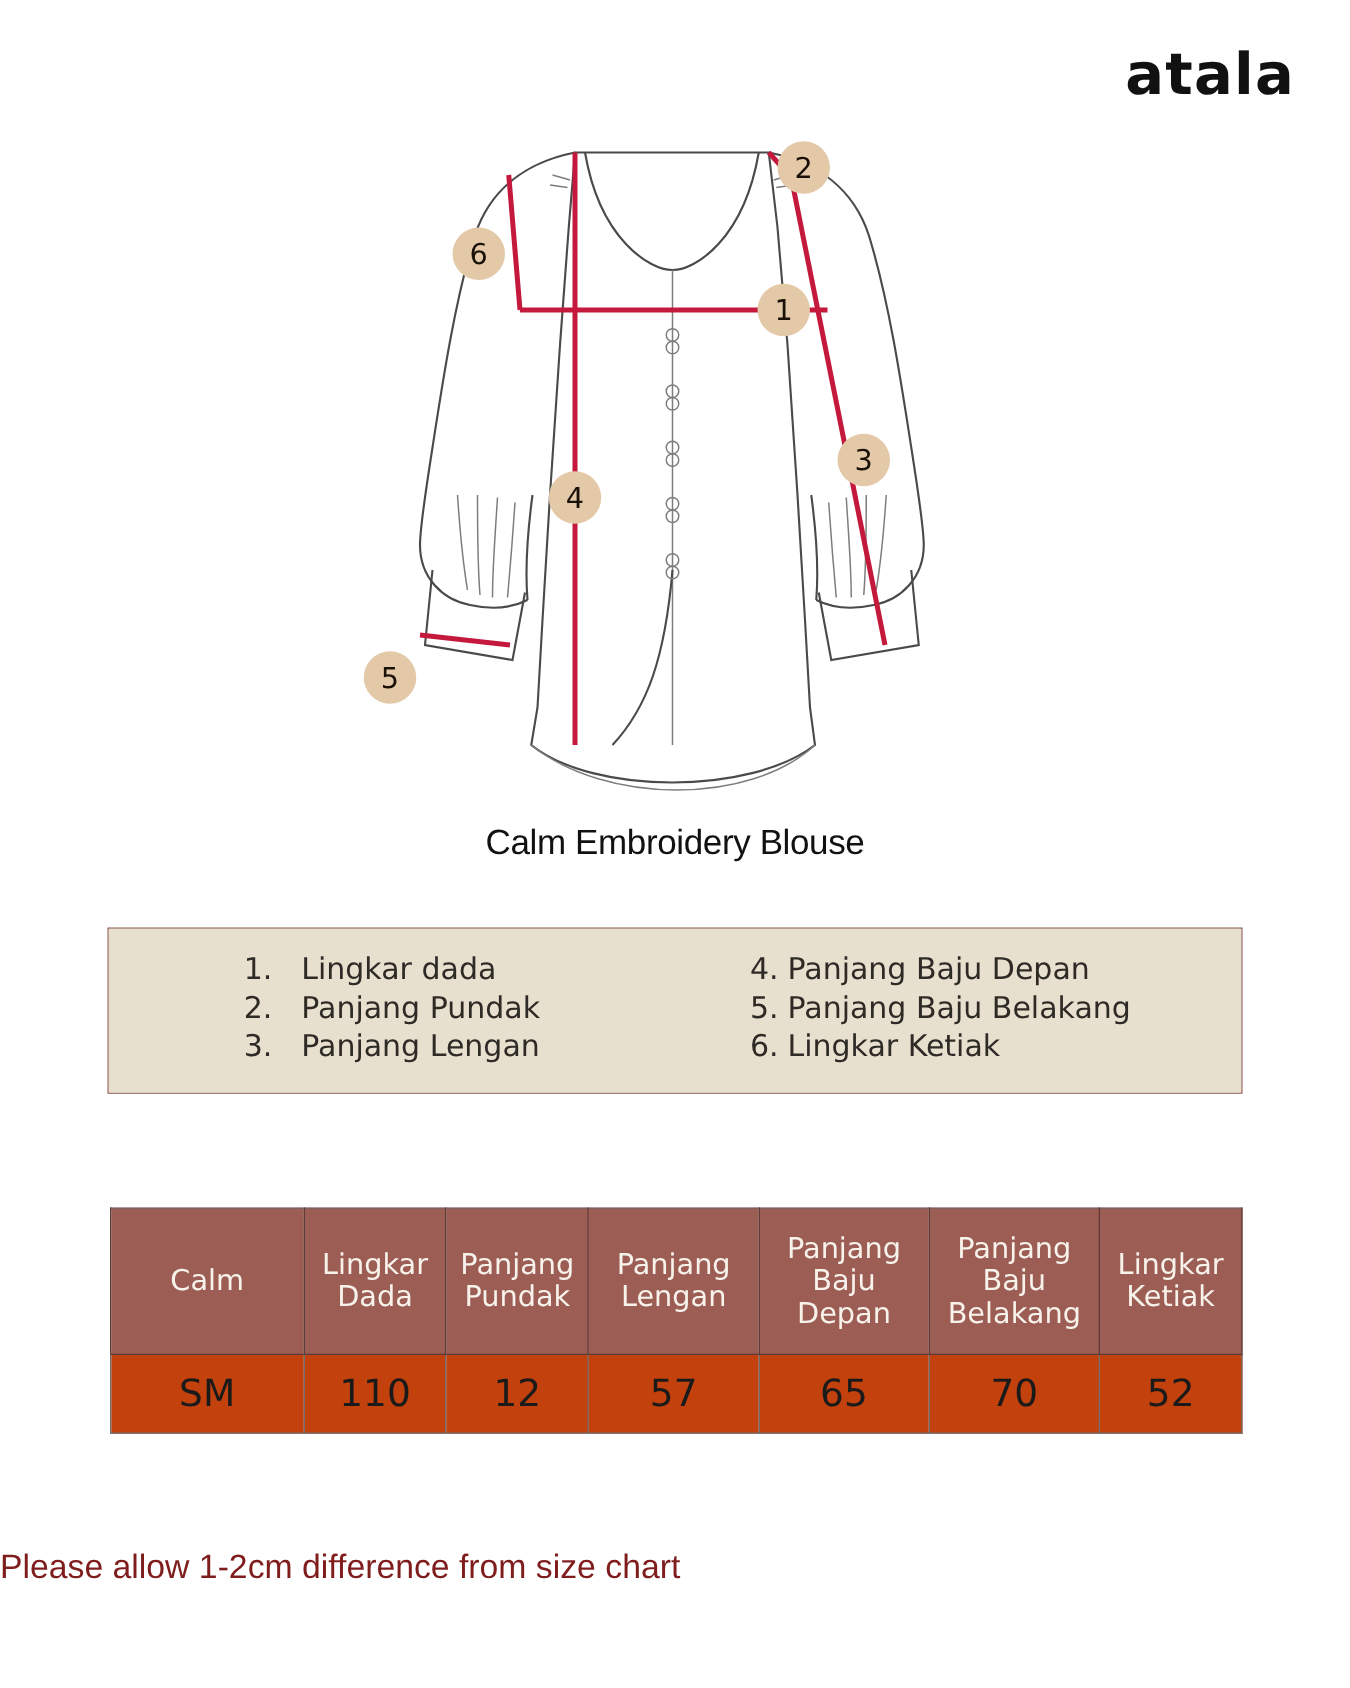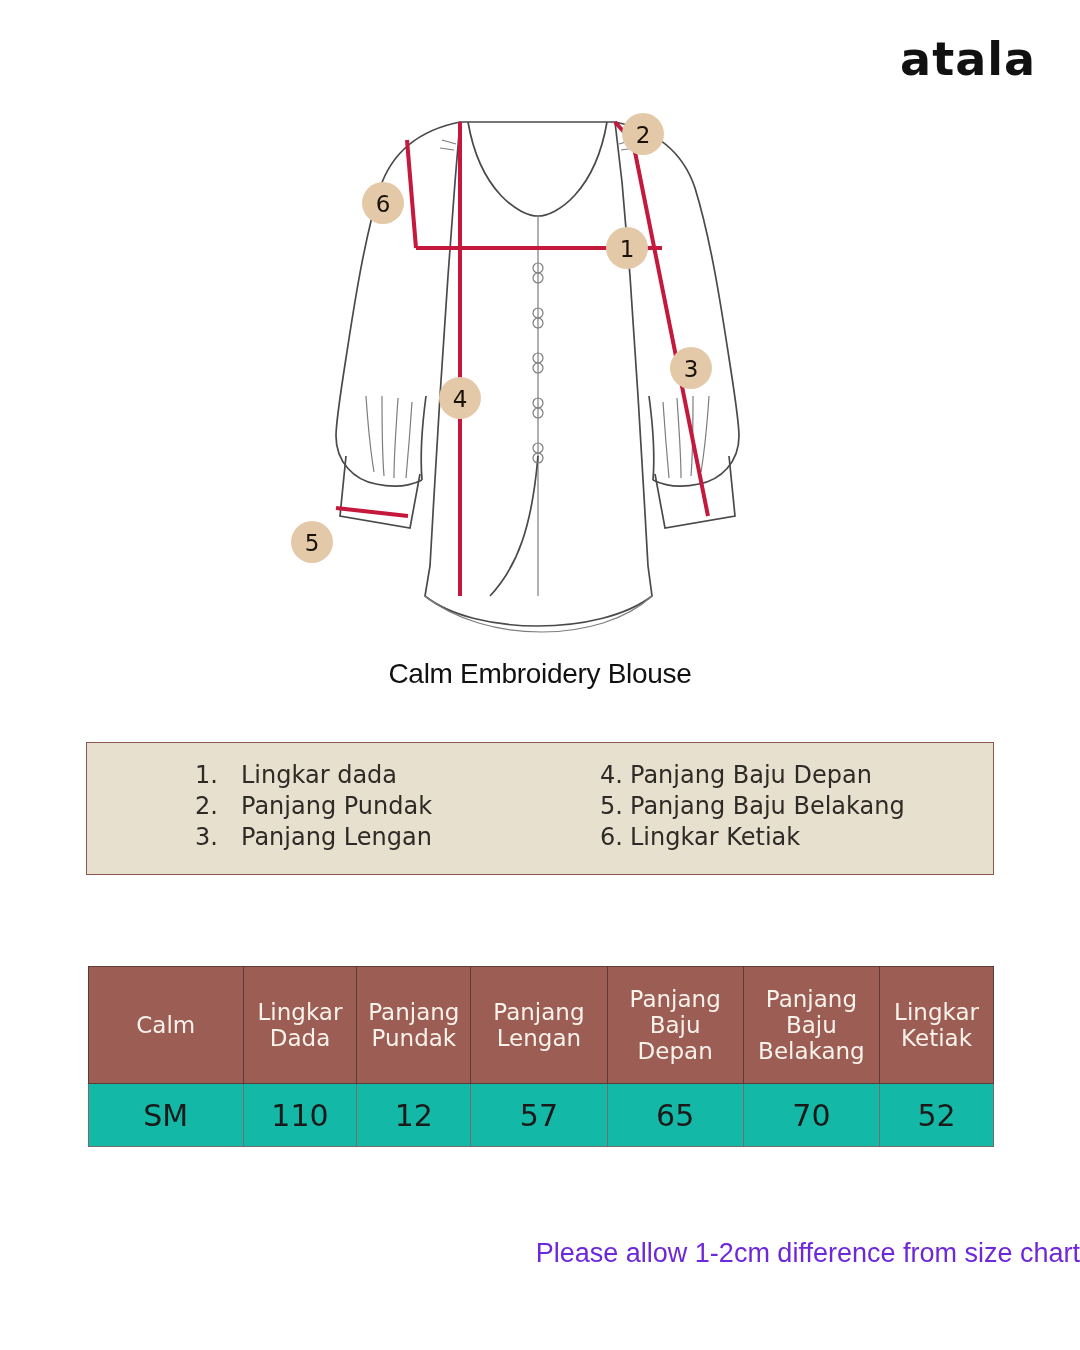--- a/index.html
+++ b/index.html
@@ -122,35 +122,35 @@
     height: 108px;
     padding: 4px 2px;
     border-color: #5d3b36;
     font-family: "DejaVu Sans", sans-serif;
   }
   .size-table tbody td {
     height: 60px;
     font-size: 30px;
     color: #1a1a1a;
     font-family: "DejaVu Sans", sans-serif;
-    background: #14b8a6;
+    background: #c2410c;
   }
   .col-size   { width: 152px; }
   .col-metric { width: 112px; }
   .col-wide   { width: 134px; }
 
   
   .footer-note {
     position: absolute;
     top: 1238px;
     left: 0;
     width: 1080px;
-    text-align: right;
+    text-align: left;
     font-size: 27px;
-    color: #6d28d9;
+    color: #7f1d1d;
     font-family: "Liberation Sans", sans-serif;
   }
 
   
   .grm { fill: none; stroke: #4a4a4a; stroke-width: 1.7; }
   .grm-thin { fill: none; stroke: #7d7d7d; stroke-width: 1.2; }
   .meas { fill: none; stroke: #c4183c; stroke-width: 4; stroke-linecap: butt; }
   .marker-c { fill: #e3c9a8; }
   .marker-t {
     fill: #1a1208;

